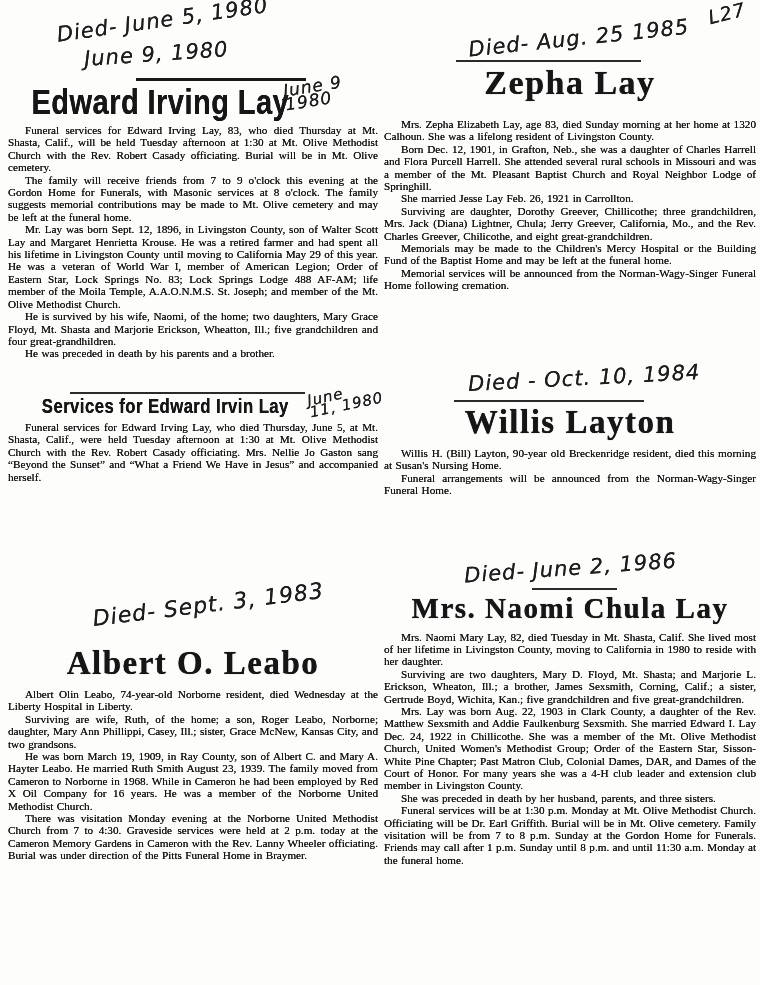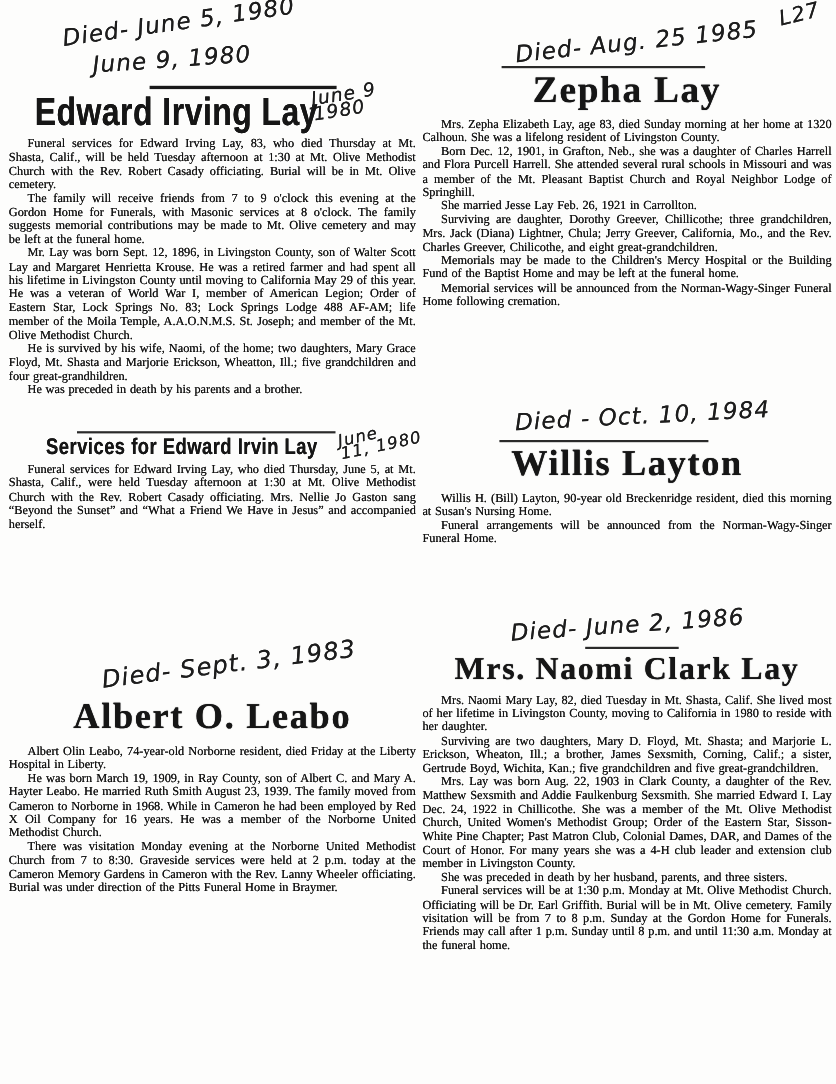--- a/index.html
+++ b/index.html
@@ -102,35 +102,36 @@
         <span class="head-sans">Services for Edward Irvin Lay</span>
       </h2>
       <div class="hw" style="left:300px; top:-6px; font-size:15px; transform:rotate(-12deg); line-height:15px;">
         <span>June</span>
         <span class="line2">11, 1980</span>
       </div>
       <p>Funeral services for Edward Irving Lay, who died Thursday, June 5, at Mt. Shasta, Calif., were held Tuesday afternoon at 1:30 at Mt. Olive Methodist Church with the Rev. Robert Casady officiating. Mrs. Nellie Jo Gaston sang “Beyond the Sunset” and “What a Friend We Have in Jesus” and accompanied herself.</p>
     </div>
 
     <div class="obit" style="top:634px;">
-      <h1 class="headline" style="font-size:33px; margin-bottom:6px;">
+      <h1 class="headline" style="font-size:33px; margin-bottom:6px;margin-top:11px;">
         <span class="head-serif">Albert O. Leabo</span>
       </h1>
-      <p>Albert Olin Leabo, 74-year-old Norborne resident, died Friday at the Liberty Hospital in Liberty.</p>
+      <p>Albert Olin Leabo, 74-year-old Norborne resident, died Wednesday at the Liberty Hospital in Liberty.</p>
+      <p>Surviving are wife, Ruth, of the home; a son, Roger Leabo, Norborne; daughter, Mary Ann Phillippi, Casey, Ill.; sister, Grace McNew, Kansas City, and two grandsons.</p>
       <p>He was born March 19, 1909, in Ray County, son of Albert C. and Mary A. Hayter Leabo. He married Ruth Smith August 23, 1939. The family moved from Cameron to Norborne in 1968. While in Cameron he had been employed by Red X Oil Company for 16 years. He was a member of the Norborne United Methodist Church.</p>
-      <p>There was visitation Monday evening at the Norborne United Methodist Church from 7 to 8:30. Graveside services were held at 2 p.m. today at the Cameron Memory Gardens in Cameron with the Rev. Lanny Wheeler officiating. Burial was under direction of the Pitts Funeral Home in Braymer.</p>
+      <p>There was visitation Monday evening at the Norborne United Methodist Church from 7 to 4:30. Graveside services were held at 2 p.m. today at the Cameron Memory Gardens in Cameron with the Rev. Lanny Wheeler officiating. Burial was under direction of the Pitts Funeral Home in Braymer.</p>
     </div>
 
   </div>
 
   <div id="col-right" class="col">
 
     <div class="obit" style="top:60px;">
       <div class="rule thin" style="width:185px; margin-left:72px;"></div>
-      <h1 class="headline" style="font-size:34px; margin-bottom:5px;">
+      <h1 class="headline" style="font-size:34px; margin-bottom:16px;">
         <span class="head-serif">Zepha Lay</span>
       </h1>
       <p>Mrs. Zepha Elizabeth Lay, age 83, died Sunday morning at her home at 1320 Calhoun. She was a lifelong resident of Livingston County.</p>
       <p>Born Dec. 12, 1901, in Grafton, Neb., she was a daughter of Charles Harrell and Flora Purcell Harrell. She attended several rural schools in Missouri and was a member of the Mt. Pleasant Baptist Church and Royal Neighbor Lodge of Springhill.</p>
       <p>She married Jesse Lay Feb. 26, 1921 in Carrollton.</p>
       <p>Surviving are daughter, Dorothy Greever, Chillicothe; three grandchildren, Mrs. Jack (Diana) Lightner, Chula; Jerry Greever, California, Mo., and the Rev. Charles Greever, Chilicothe, and eight great-grandchildren.</p>
       <p>Memorials may be made to the Children's Mercy Hospital or the Building Fund of the Baptist Home and may be left at the funeral home.</p>
       <p>Memorial services will be announced from the Norman-Wagy-Singer Funeral Home following cremation.</p>
     </div>
 
@@ -139,21 +140,21 @@
       <h1 class="headline" style="font-size:33px; margin-bottom:6px;">
         <span class="head-serif">Willis Layton</span>
       </h1>
       <p>Willis H. (Bill) Layton, 90-year old Breckenridge resident, died this morning at Susan's Nursing Home.</p>
       <p>Funeral arrangements will be announced from the Norman-Wagy-Singer Funeral Home.</p>
     </div>
 
     <div class="obit" style="top:588px;">
       <div class="rule thin" style="width:85px; margin-left:148px; height:1.5px;"></div>
       <h1 class="headline" style="font-size:29px; margin-bottom:6px;">
-        <span class="head-serif">Mrs. Naomi Clark Lay</span>
+        <span class="head-serif">Mrs. Naomi Chula Lay</span>
       </h1>
       <p>Mrs. Naomi Mary Lay, 82, died Tuesday in Mt. Shasta, Calif. She lived most of her lifetime in Livingston County, moving to California in 1980 to reside with her daughter.</p>
       <p>Surviving are two daughters, Mary D. Floyd, Mt. Shasta; and Marjorie L. Erickson, Wheaton, Ill.; a brother, James Sexsmith, Corning, Calif.; a sister, Gertrude Boyd, Wichita, Kan.; five grandchildren and five great-grandchildren.</p>
       <p>Mrs. Lay was born Aug. 22, 1903 in Clark County, a daughter of the Rev. Matthew Sexsmith and Addie Faulkenburg Sexsmith. She married Edward I. Lay Dec. 24, 1922 in Chillicothe. She was a member of the Mt. Olive Methodist Church, United Women's Methodist Group; Order of the Eastern Star, Sisson-White Pine Chapter; Past Matron Club, Colonial Dames, DAR, and Dames of the Court of Honor. For many years she was a 4-H club leader and extension club member in Livingston County.</p>
       <p>She was preceded in death by her husband, parents, and three sisters.</p>
       <p>Funeral services will be at 1:30 p.m. Monday at Mt. Olive Methodist Church. Officiating will be Dr. Earl Griffith. Burial will be in Mt. Olive cemetery. Family visitation will be from 7 to 8 p.m. Sunday at the Gordon Home for Funerals. Friends may call after 1 p.m. Sunday until 8 p.m. and until 11:30 a.m. Monday at the funeral home.</p>
     </div>
 
   </div>
 </div>

